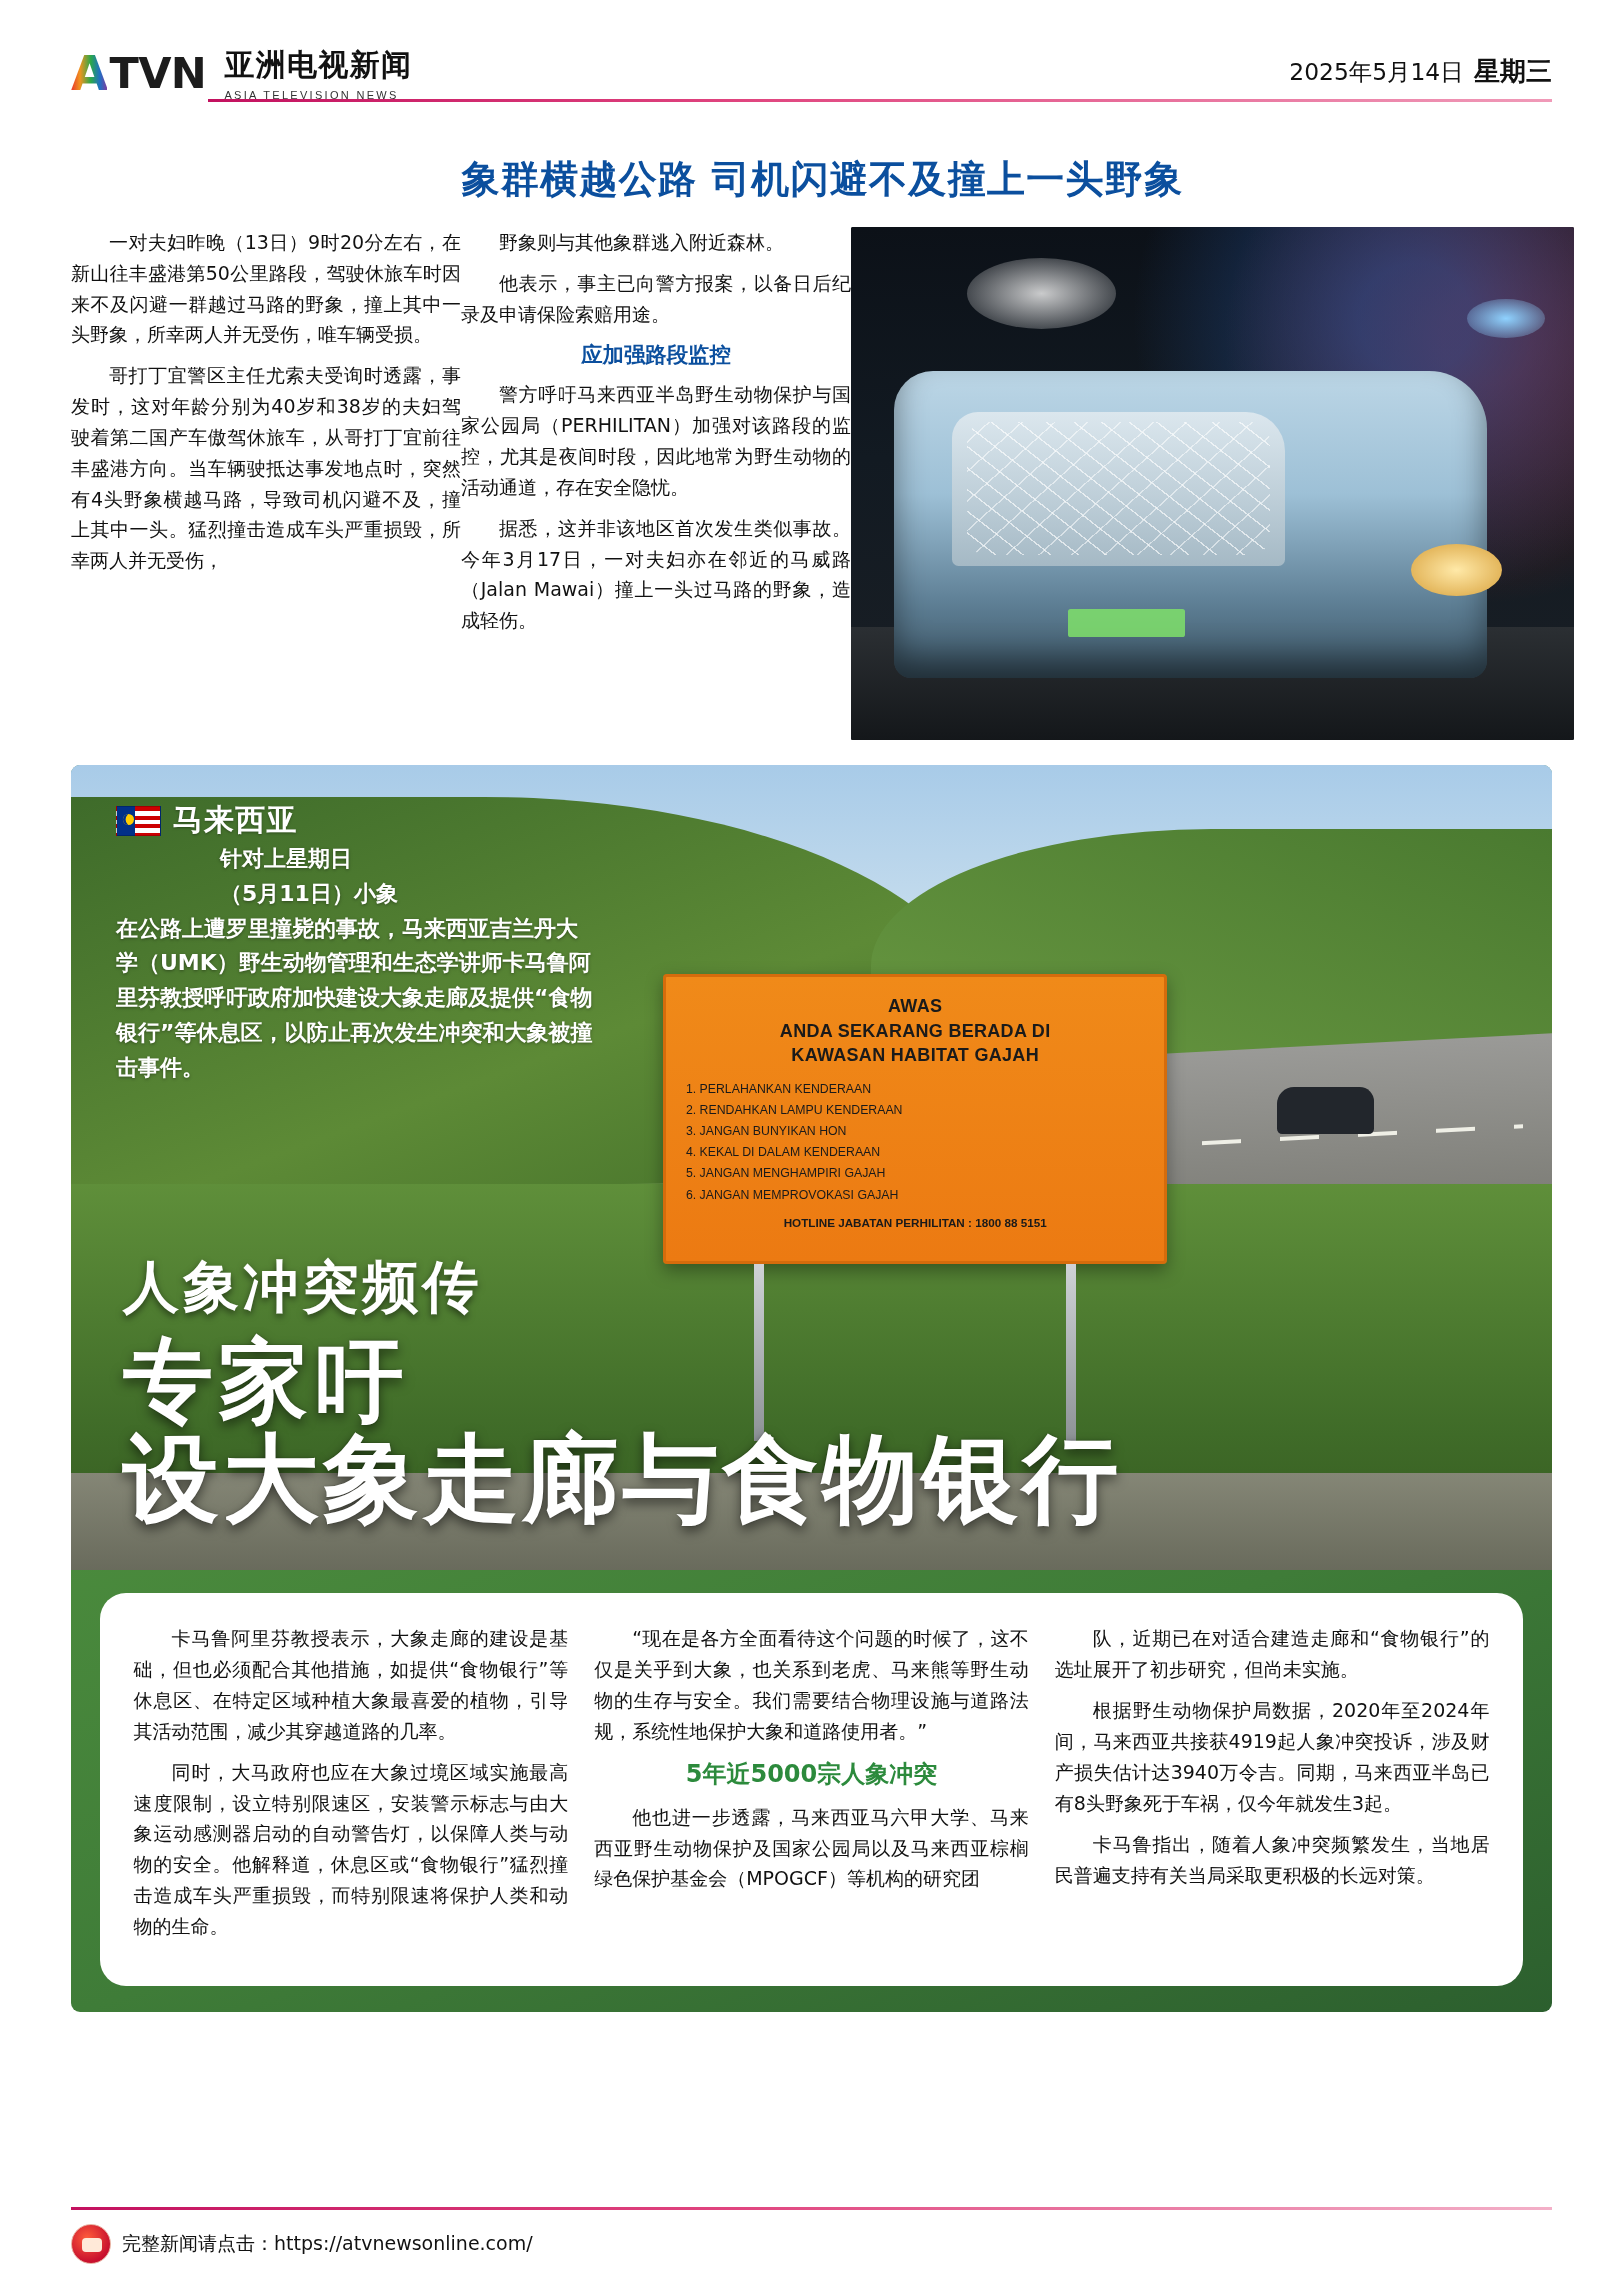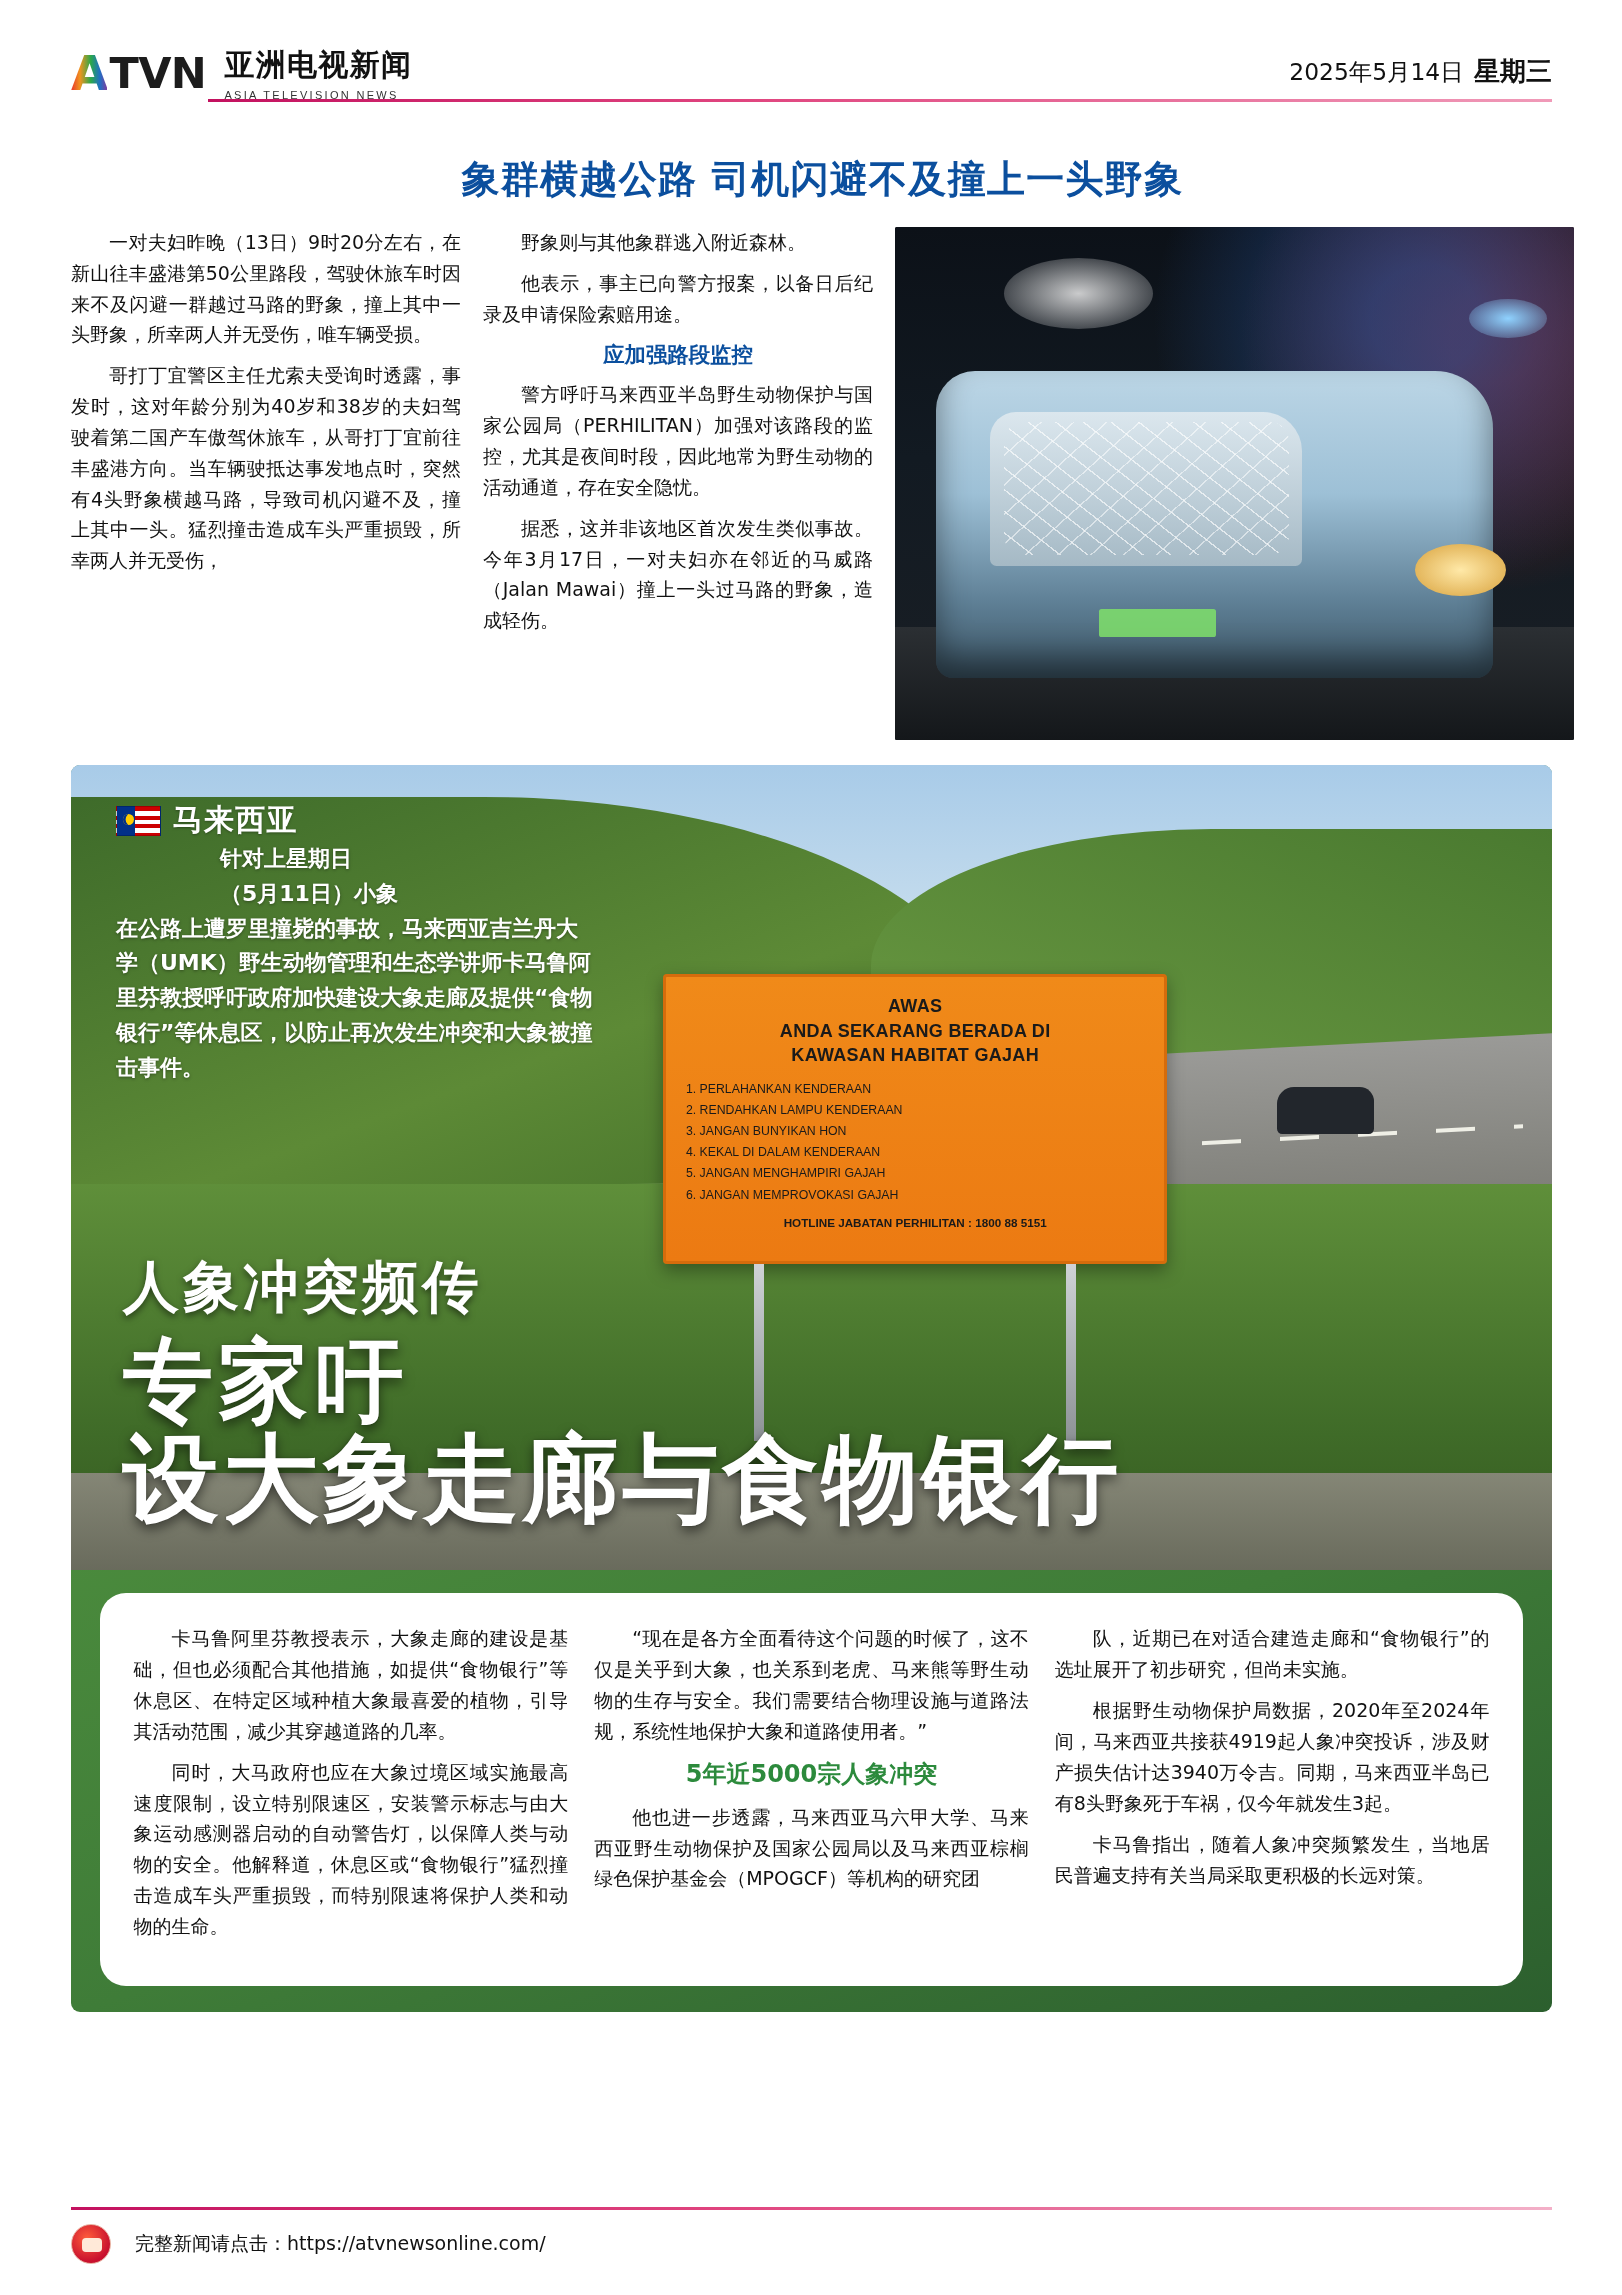--- a/index.html
+++ b/index.html
@@ -70,21 +70,20 @@
     font-size: 38px;
     font-weight: bold;
     color: #0b4f9e;
     letter-spacing: 1.3px;
     font-family: "DejaVu Sans", sans-serif;
     margin: 18px 0 22px 0;
   }
   .top-grid {
     display: grid;
     grid-template-columns: 390px 390px 1fr;
-    gap: 22px;
   }
   .col p {
     font-family: "DejaVu Sans", sans-serif;
     font-size: 19px;
     line-height: 1.62;
     color: #111;
     text-align: justify;
     text-indent: 2em;
     margin-bottom: 10.4px;
   }
@@ -287,21 +286,21 @@
   
   .footer {
     position: absolute;
     left: 71px; right: 71px; bottom: 31px;
   }
   .footer-rule {
     height: 2.6px;
     background: linear-gradient(90deg,#c3115f 0%, #e0457f 45%, #f3b0c8 100%);
     margin-bottom: 14.3px;
   }
-  .footer-row { display:flex; align-items:center; gap: 24px; text-align: right; }
+  .footer-row { display:flex; align-items:center; gap: 11px; text-align: right; }
   .footer-badge {
     width: 40px; height: 40px; border-radius: 50%;
     background: radial-gradient(circle at 40% 35%, #ff5d3b, #c8102e 70%);
     position: relative; flex: none;
     border: 1.9px solid #e8b0a0;
   }
   .footer-badge::after {
     content:""; position:absolute; left:10.4px; top:13px; width:19.5px; height:14.3px;
     background: #ffe9d8; border-radius: 3.9px;
   }

